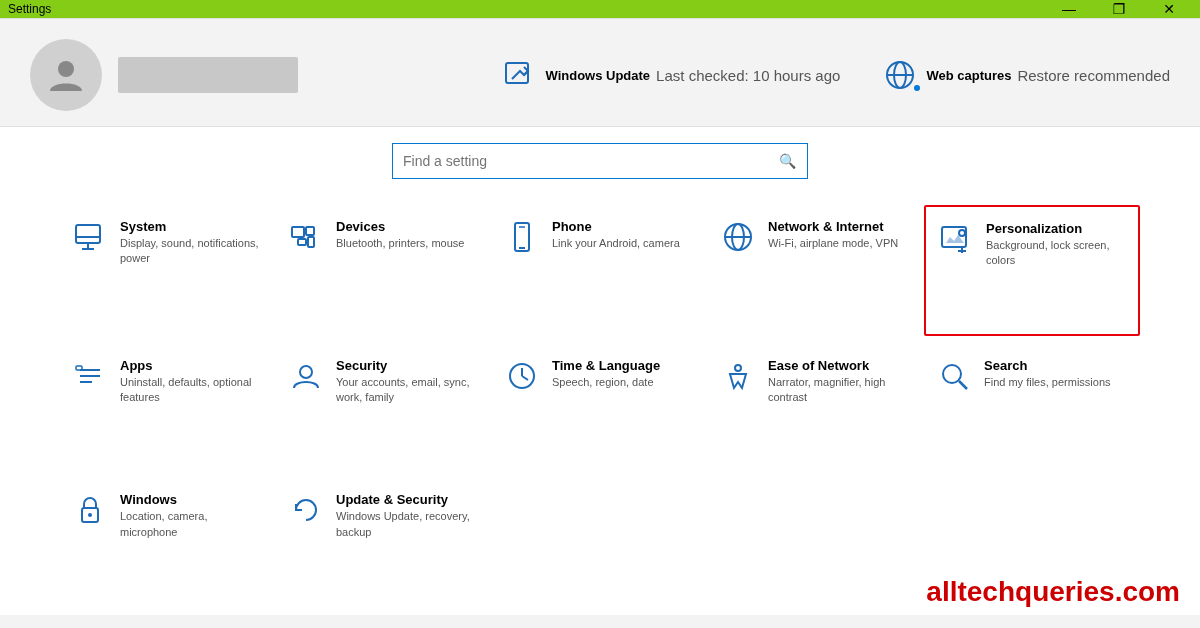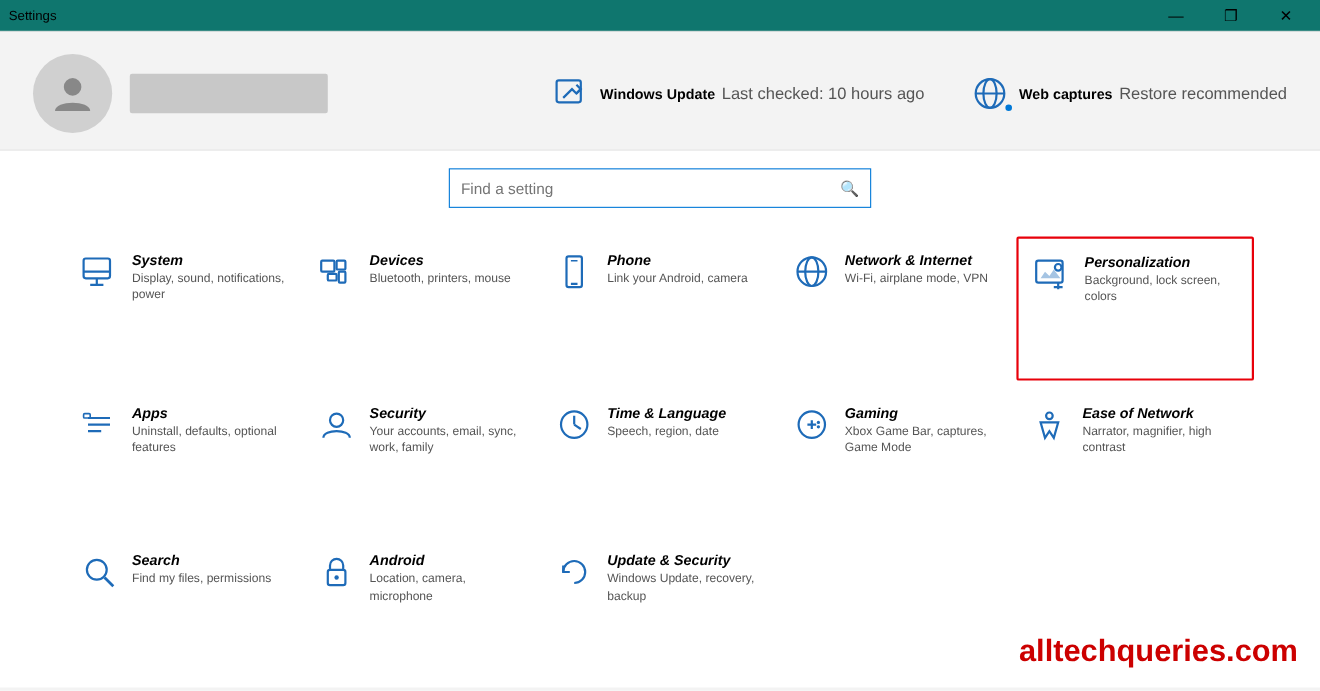--- a/index.html
+++ b/index.html
@@ -5,22 +5,22 @@
     * { box-sizing: border-box; margin: 0; padding: 0; }
     body {
       font-family: 'Segoe UI', sans-serif;
       background: #f3f3f3;
       width: 1200px;
       height: 628px;
       overflow: hidden;
       position: relative;
     }
     .title-bar {
-      background: #0f766e;
-      height: 29px;
+      background: #84cc16;
+      height: 19px;
       display: flex;
       align-items: center;
       justify-content: space-between;
       padding: 0 8px;
       border-bottom: 1px solid #e0e0e0;
     }
     .title-bar-text {
       font-size: 12px;
       color: #000;
     }
@@ -141,21 +141,21 @@
     }
 
     .search-bar-container {
       padding: 16px 0;
       display: flex;
       justify-content: center;
       background: #fff;
     }
 
     .search-bar {
-      width: 384px;
+      width: 416px;
       height: 36px;
       border: 1.5px solid #0078d7;
       display: flex;
       align-items: center;
       padding: 0 10px;
       background: #fff;
     }
 
     .search-bar input {
       border: none;
@@ -205,21 +205,20 @@
     .setting-text {
       display: flex;
       flex-direction: column;
     }
 
     .setting-title {
       font-size: 13px;
       font-weight: 600;
       color: #000;
       margin-bottom: 2px;
-      font-style: italic;
     }
 
     .setting-desc {
       font-size: 11px;
       color: #555;
       line-height: 1.4;
     }
 
     .watermark {
       position: absolute;
@@ -406,35 +405,20 @@
             <line x1="16" y1="8" x2="16" y2="16" stroke="#1e6bb8" stroke-width="2"></line>
             <line x1="16" y1="16" x2="22" y2="20" stroke="#1e6bb8" stroke-width="2"></line>
           </svg>
         </div>
         <div class="setting-text">
           <span class="setting-title">Time &amp; Language</span>
           <span class="setting-desc">Speech, region, date</span>
         </div>
       </div>
 
-      <div class="setting-item">
-        <div class="setting-icon">
-          <svg width="32" height="32" viewBox="0 0 32 32" fill="none">
-            <circle cx="16" cy="16" r="12" stroke="#1e6bb8" stroke-width="2" fill="none"></circle>
-            <line x1="12" y1="16" x2="20" y2="16" stroke="#1e6bb8" stroke-width="2"></line>
-            <line x1="16" y1="12" x2="16" y2="20" stroke="#1e6bb8" stroke-width="2"></line>
-            <circle cx="22" cy="14" r="1.5" fill="#1e6bb8"></circle>
-            <circle cx="22" cy="18" r="1.5" fill="#1e6bb8"></circle>
-          </svg>
-        </div>
-        <div class="setting-text">
-          <span class="setting-title">Gaming</span>
-          <span class="setting-desc">Xbox Game Bar, captures, Game Mode</span>
-        </div>
-      </div>
 
       <div class="setting-item">
         <div class="setting-icon">
           <svg width="32" height="32" viewBox="0 0 32 32" fill="none">
             <circle cx="16" cy="8" r="3" stroke="#1e6bb8" stroke-width="2"></circle>
             <path d="M8 14 L24 14 L20 28 L16 22 L12 28Z" stroke="#1e6bb8" stroke-width="2" fill="none"></path>
           </svg>
         </div>
         <div class="setting-text">
           <span class="setting-title">Ease of Network</span>
@@ -457,21 +441,21 @@
 
       <div class="setting-item">
         <div class="setting-icon">
           <svg width="32" height="32" viewBox="0 0 32 32" fill="none">
             <rect x="8" y="14" width="16" height="14" rx="2" stroke="#1e6bb8" stroke-width="2" fill="none"></rect>
             <path d="M10 14 L10 10 A6 6 0 0 1 22 10 L22 14" stroke="#1e6bb8" stroke-width="2" fill="none"></path>
             <circle cx="16" cy="21" r="2" fill="#1e6bb8"></circle>
           </svg>
         </div>
         <div class="setting-text">
-          <span class="setting-title">Android</span>
+          <span class="setting-title">Windows</span>
           <span class="setting-desc">Location, camera, microphone</span>
         </div>
       </div>
 
       <div class="setting-item">
         <div class="setting-icon">
           <svg width="32" height="32" viewBox="0 0 32 32" fill="none">
             <path d="M6 16 A10 10 0 1 1 16 26" stroke="#1e6bb8" stroke-width="2" fill="none"></path>
             <polyline points="6,10 6,16 12,16" stroke="#1e6bb8" stroke-width="2" fill="none"></polyline>
           </svg>

